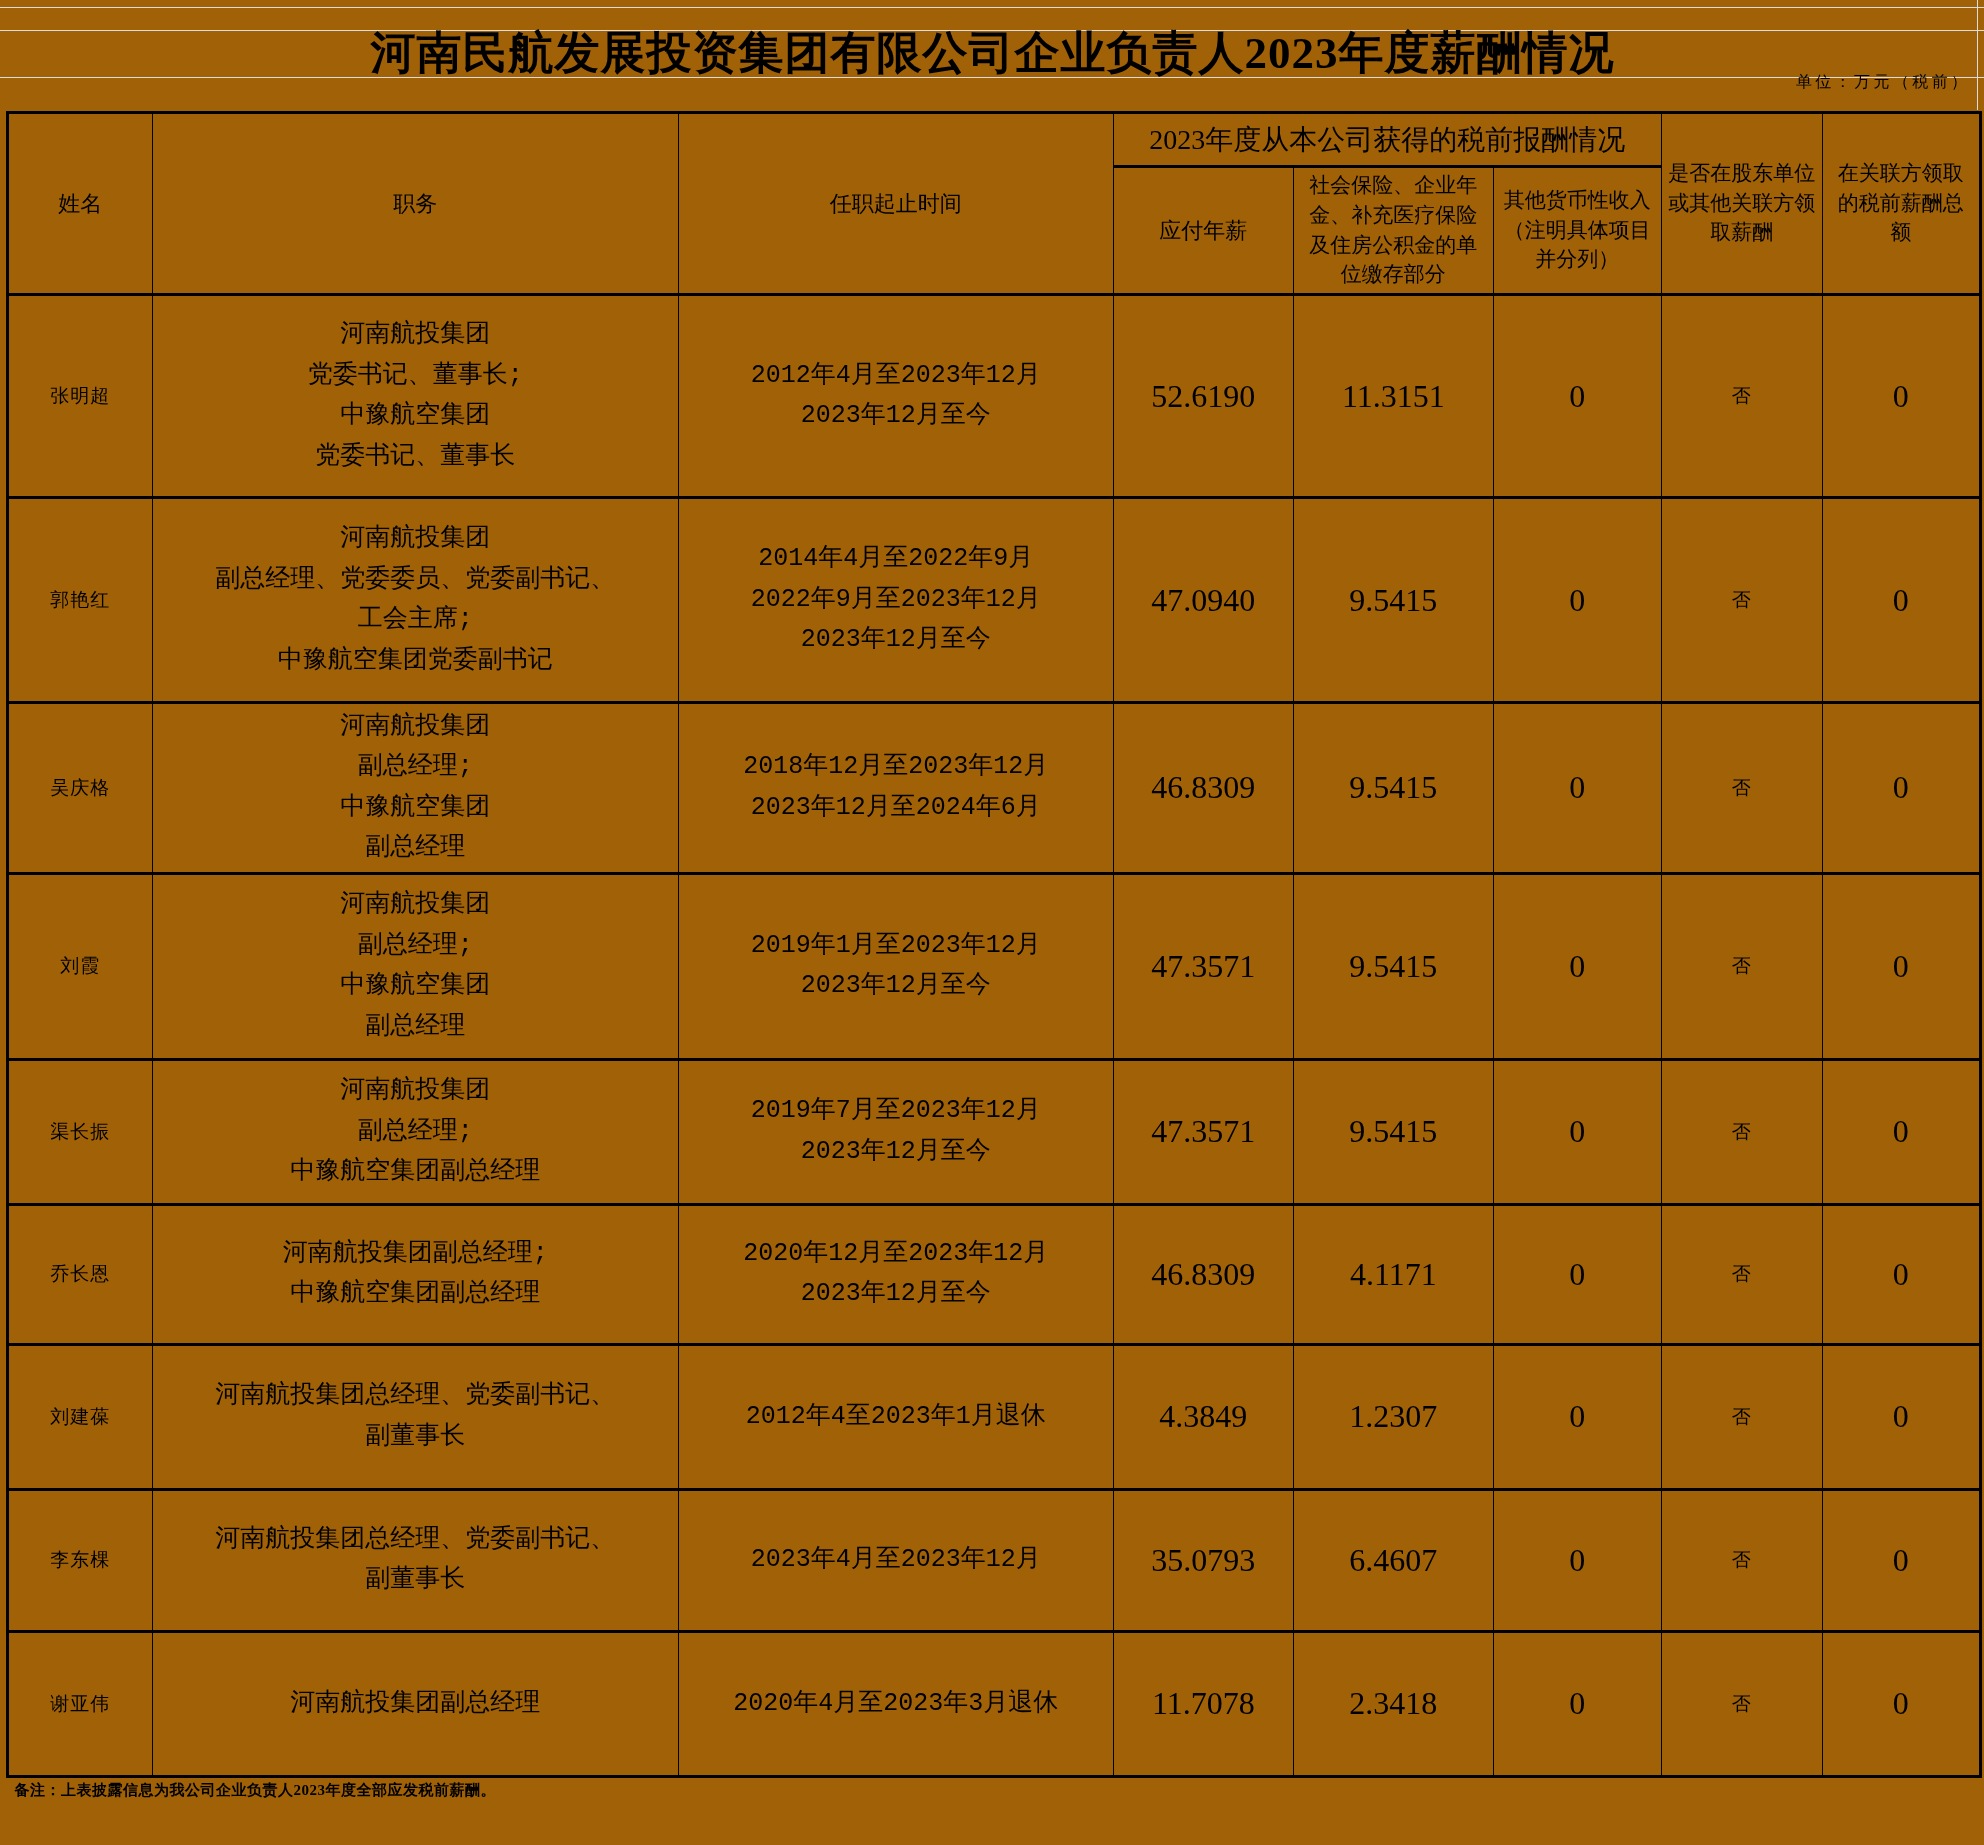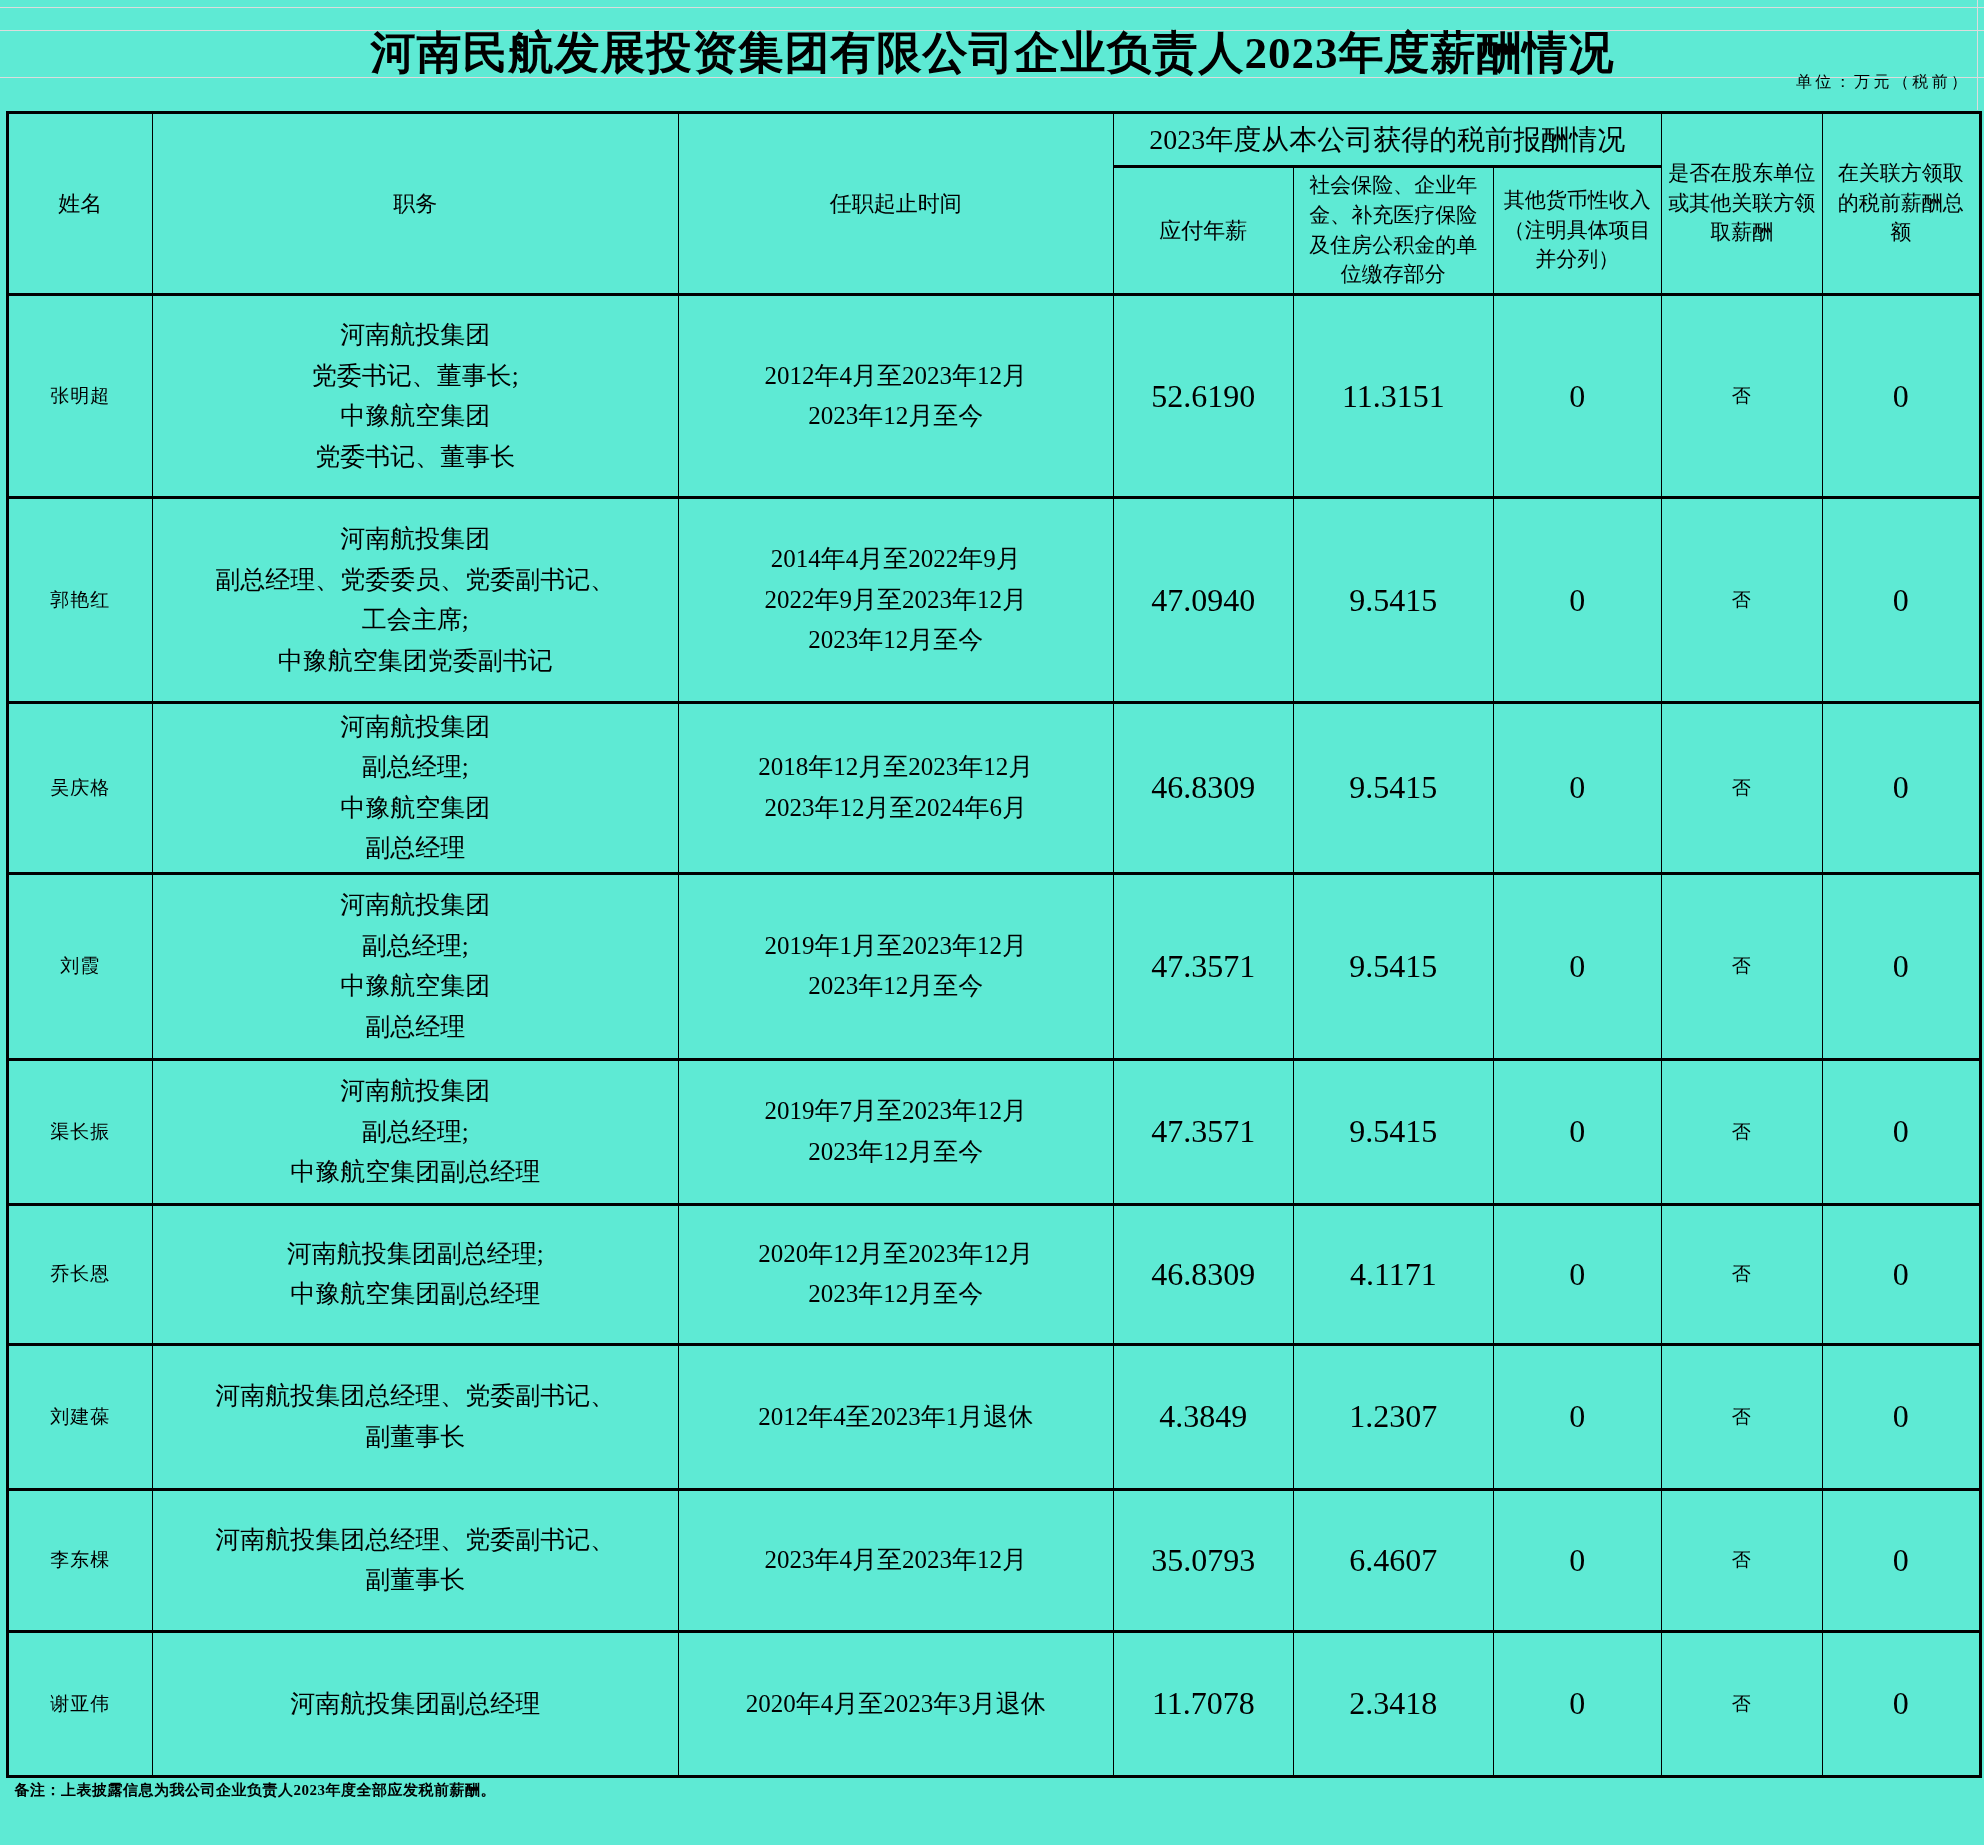--- a/index.html
+++ b/index.html
@@ -4,21 +4,21 @@
 <style>
   html, body {
     margin: 0;
     padding: 0;
     background: #ffffff;
   }
   .page {
     position: relative;
     width: 1985px;
     height: 1846px;
-    background: #5eead4;
+    background: #a16207;
     color: #000000;
     font-family: "Liberation Serif", "DejaVu Serif", serif;
     overflow: hidden;
   }
   .gridline {
     position: absolute;
     left: 0;
     width: 100%;
     height: 1.4px;
     background: #dcdcdc;
@@ -85,20 +85,21 @@
     line-height: 1.42;
   }
   .cell-name {
     font-size: 19px;
     letter-spacing: 1px;
   }
   .cell-text {
     font-size: 25px;
     line-height: 1.62;
     white-space: pre-line;
+    font-family: Liberation Mono, monospace;
   }
   .cell-num {
     font-size: 32px;
   }
   .footnote {
     position: absolute;
     top: 1781px;
     left: 14.5px;
     font-size: 15px;
     font-weight: bold;

